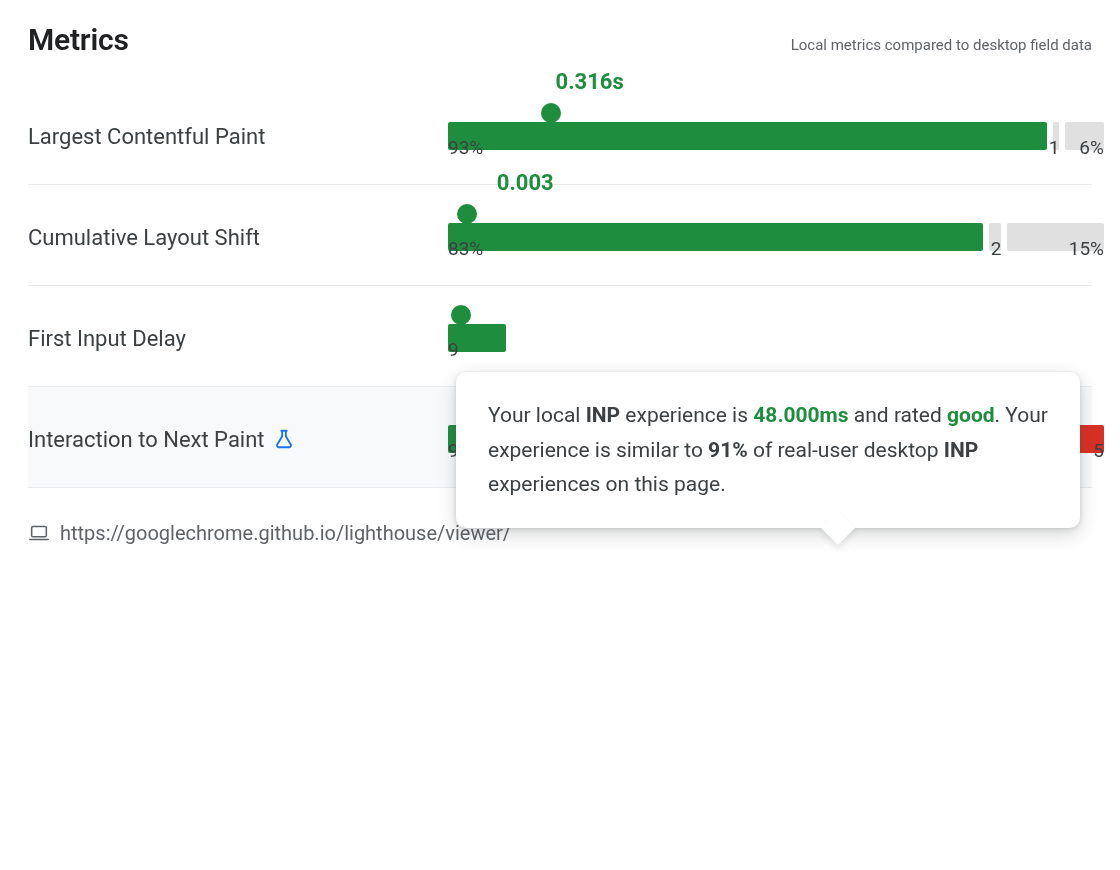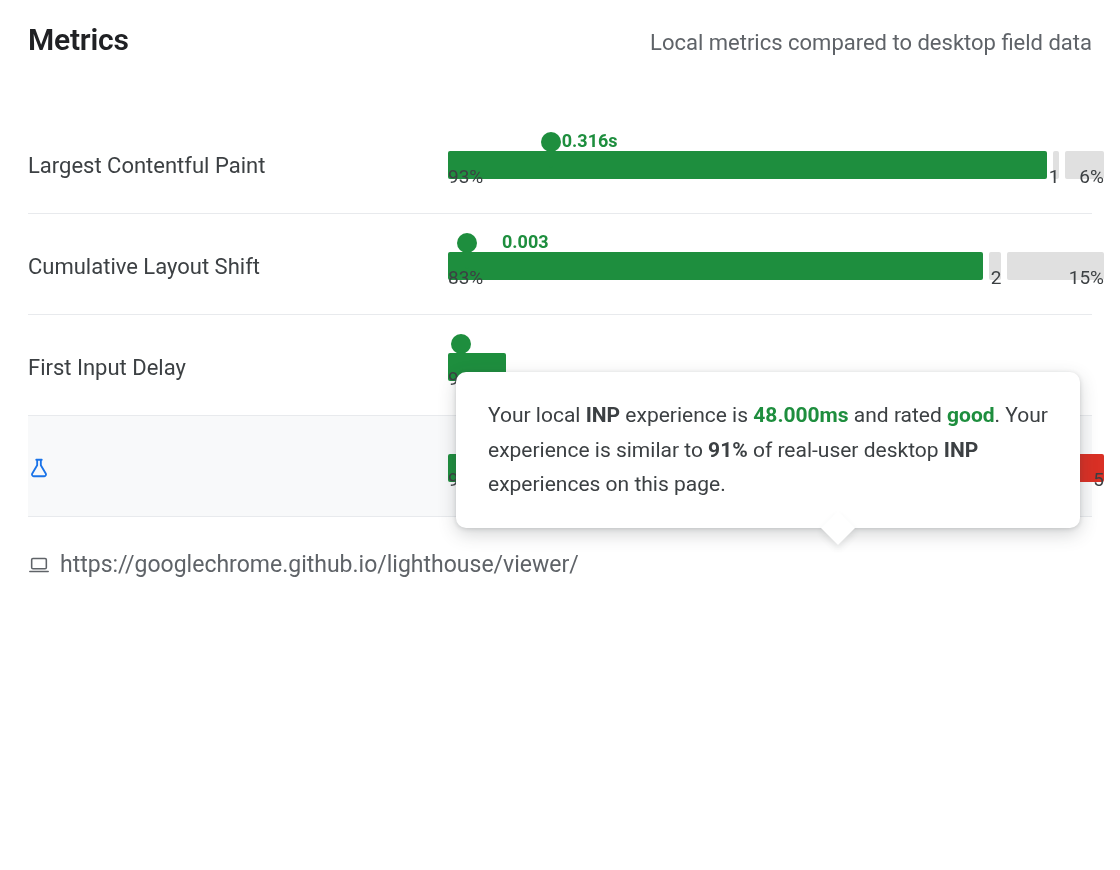--- a/index.html
+++ b/index.html
@@ -14,30 +14,30 @@
     width: 1120px;
     padding: 22px 28px 28px 28px;
     position: relative;
   }
 
   
   .header {
     display: flex;
     justify-content: space-between;
     align-items: baseline;
-    margin-bottom: 56px;
+    margin-bottom: 27px;
   }
   .title {
     font-size: 30px;
     font-weight: 600;
     letter-spacing: -0.2px;
     color: #202124;
   }
   .subtitle {
-    font-size: 22px;
+    font-size: 15px;
     color: #5f6368;
   }
 
   
   .metric-row {
     display: flex;
     align-items: center;
     border-bottom: 1px solid #e8eaed;
     padding: 38px 0 34px 0;
     position: relative;
@@ -109,23 +109,23 @@
     background: #1e8e3e;
   }
   .marker-stem {
     width: 4px; height: 18px;
     background: #1e8e3e;
     margin-top: -2px;
     border-radius: 2px;
   }
   .marker-value {
     position: absolute;
-    bottom: 28px;
+    bottom: 56px;
     transform: translateX(-50%);
-    font-size: 18px;
+    font-size: 22px;
     font-weight: 700;
     color: #1e8e3e;
     white-space: nowrap;
   }
 
   
   .tooltip {
     position: absolute;
     background: #fff;
     border-radius: 10px;
@@ -143,21 +143,21 @@
     bottom: -12px;
     width: 24px; height: 24px;
     background: #fff;
     transform: rotate(45deg);
     box-shadow: 3px 3px 6px rgba(60,64,67,.12);
   }
 
   
   .footer {
     padding-top: 26px;
-    font-size: 23px;
+    font-size: 20px;
     color: #5f6368;
     line-height: 1.9;
   }
   .url-line {
     display: flex;
     align-items: center;
     gap: 10px;
     color: #5f6368;
   }
   .laptop-icon { display: inline-flex; color: #5f6368; }
@@ -237,20 +237,21 @@
           </div>
           <div class="marker" style="left: 2%;">
             <div class="marker-dot"></div>
             <div class="marker-stem"></div>
           </div>
           <div class="marker-value" style="left: 2%;"></div>
         </div>
       </div>
       <div class="metric-row is-hovered">
         <div class="metric-name">
+          <span>Interaction to Next Paint</span>
           <span class="flask-icon">
             <svg viewBox="0 0 24 24" fill="none" stroke="currentColor" stroke-width="2" stroke-linejoin="round" stroke-linecap="round">
               <path d="M9 3h6M10 3v6l-5.5 9.2A2 2 0 0 0 6.2 21h11.6a2 2 0 0 0 1.7-2.8L14 9V3"></path>
             </svg>
           </span>
         </div>
         <div class="metric-track">
           <div class="bar">
             <div class="seg good" style="flex: 0 0 91%;">
               <div class="seg-label left">91%</div>

